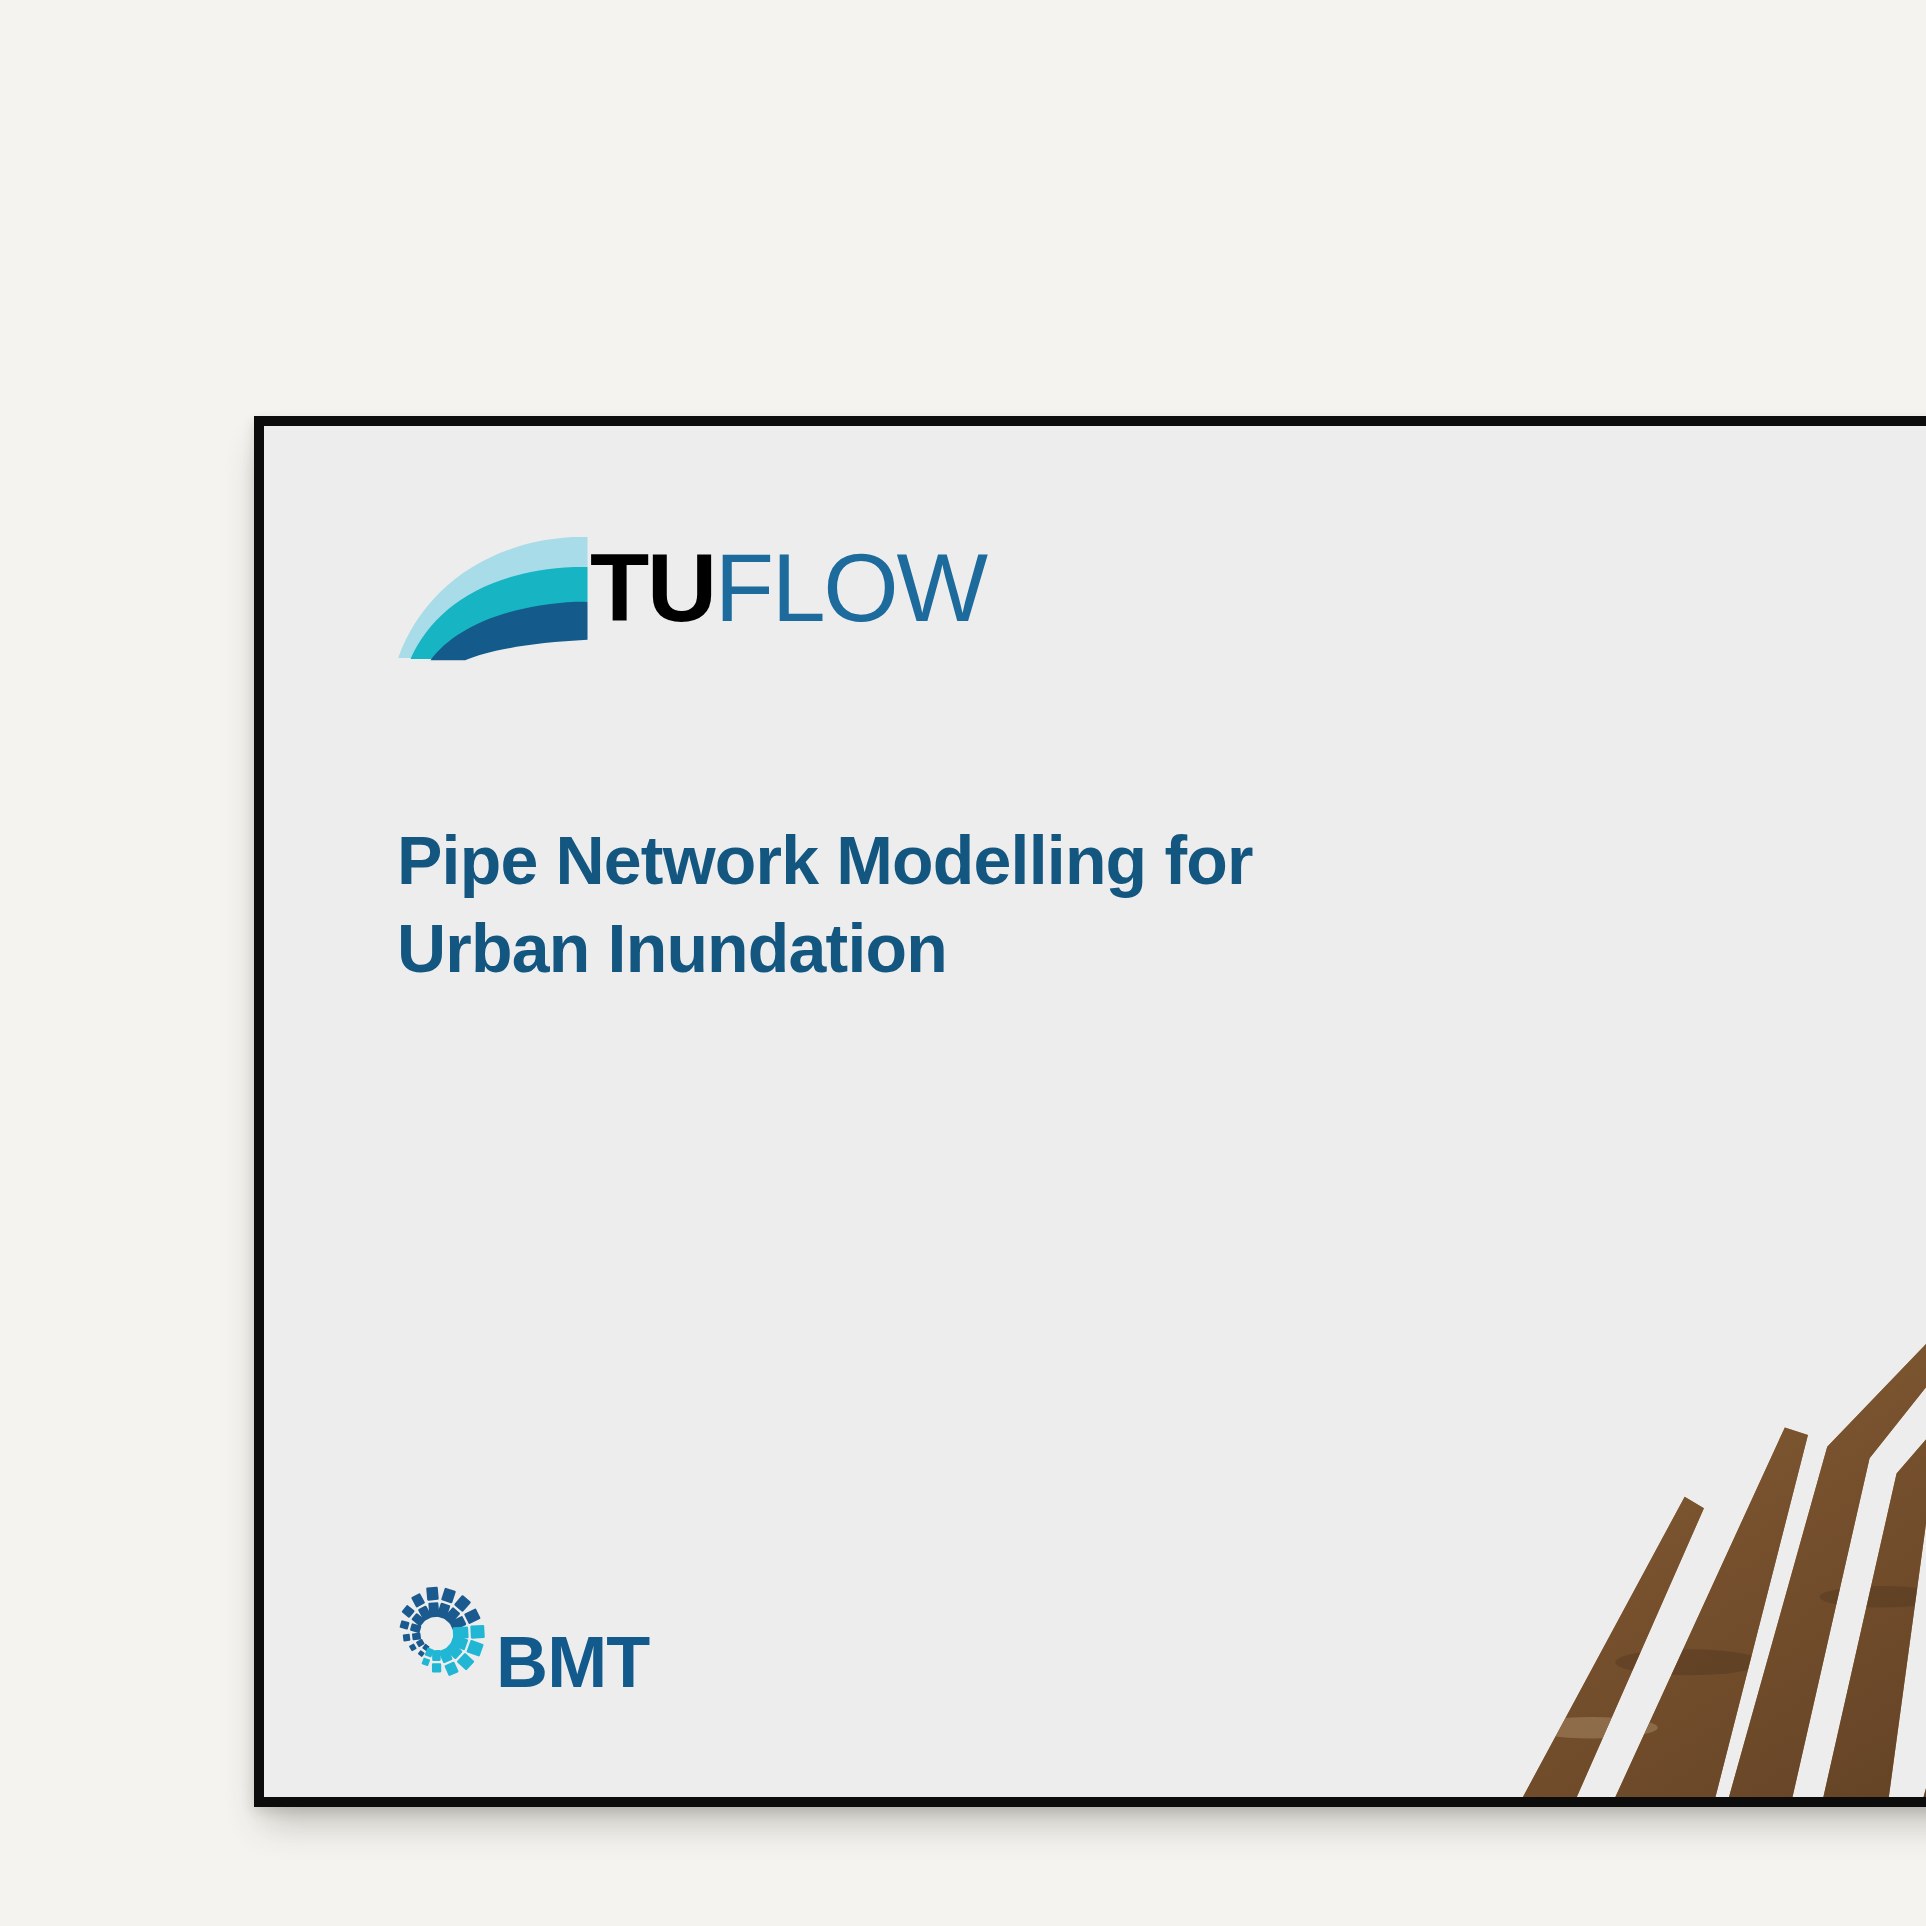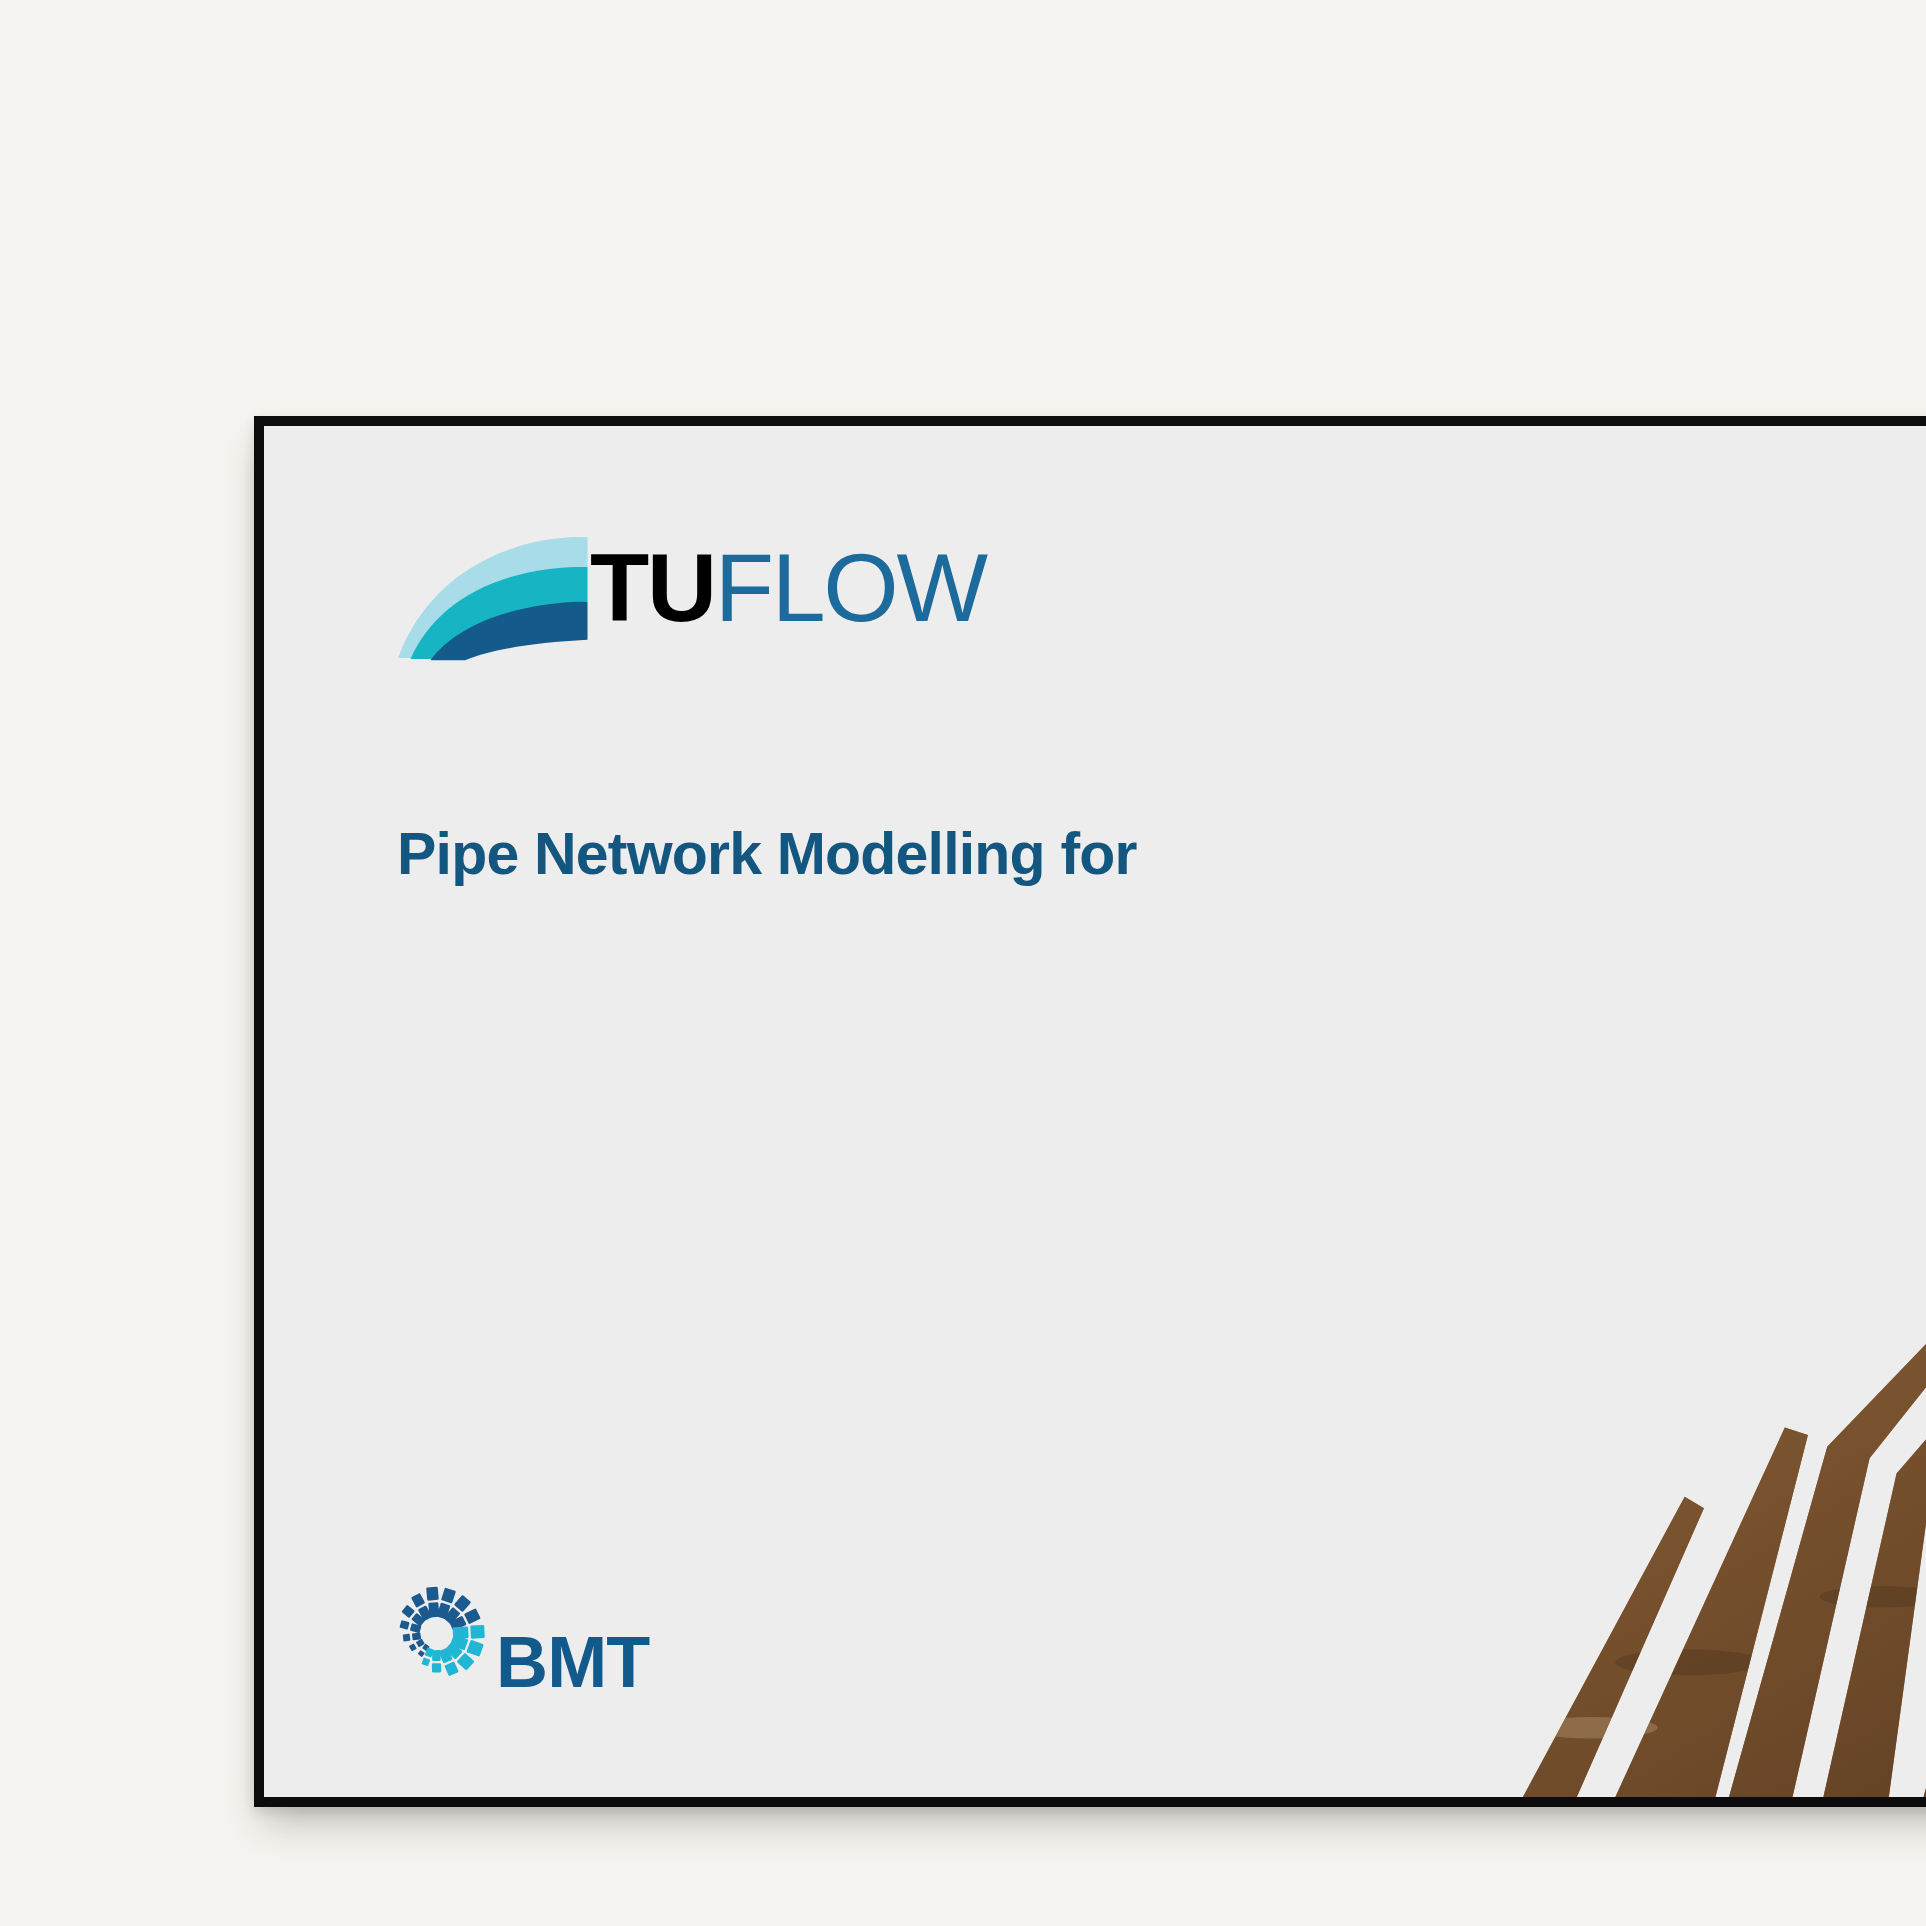--- a/index.html
+++ b/index.html
@@ -72,21 +72,21 @@
   #tuflow-word .tu   { font-weight: 700; color: #000000; }
   #tuflow-word .flow { font-weight: 400; color: #1d6b9c; }
 
   
   #title {
     position: absolute;
     left: 133px;
     top: 390px;
     width: 1310px;
     color: #135680;
-    font-size: 59px;
+    font-size: 68px;
     font-weight: 700;
     line-height: 1.30;
     letter-spacing: -0.8px;
   }
   #subtitle {
     position: absolute;
     left: 134px;
     top: 678px;
     color: #4a4f4f;
     font-size: 53px;
@@ -251,20 +251,21 @@
                 <ellipse cx="3200" cy="330" rx="210" ry="34"></ellipse>
                 <ellipse cx="3520" cy="700" rx="180" ry="30"></ellipse>
                 <ellipse cx="1000" cy="1420" rx="170" ry="28"></ellipse>
               </g>
             </g>
           </svg>
         </div>
 
         <div id="title">
           <div>Pipe Network Modelling for</div>
+          <div>Urban Inundation</div>
         </div>
 
 
         <div id="bmt-logo">
           <svg id="bmt-mark" viewBox="0 0 270 270">
             <g transform="translate(135,135)">
 
               <g fill="#1a5a8e">
                 <g transform="rotate(-95)">
                     <rect x="44" y="-13" width="38" height="26" rx="3"></rect>

